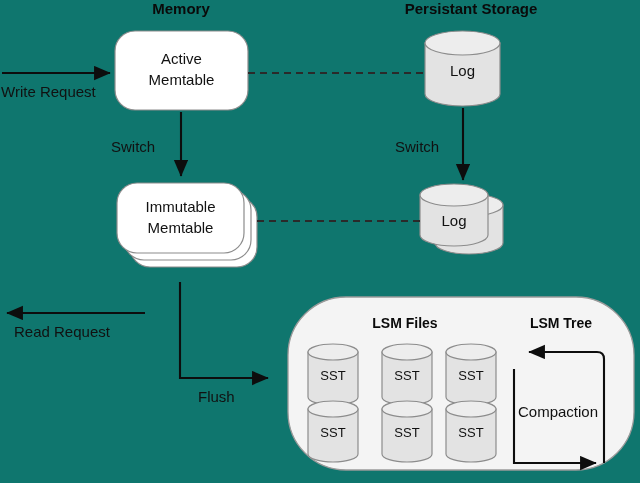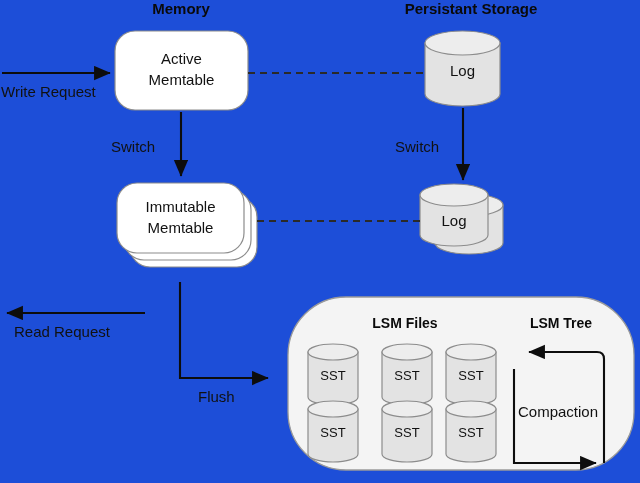--- a/index.html
+++ b/index.html
@@ -4,21 +4,21 @@
 <style>
   html, body {
     margin: 0;
     padding: 0;
     background: #ffffff;
   }
   #canvas {
     position: relative;
     width: 640px;
     height: 483px;
-    background: #1d4ed8;
+    background: #0f766e;
     font-family: "Liberation Sans", sans-serif;
     overflow: hidden;
   }
   #diagram-svg {
     position: absolute;
     left: 0;
     top: 0;
     width: 640px;
     height: 483px;
   }

